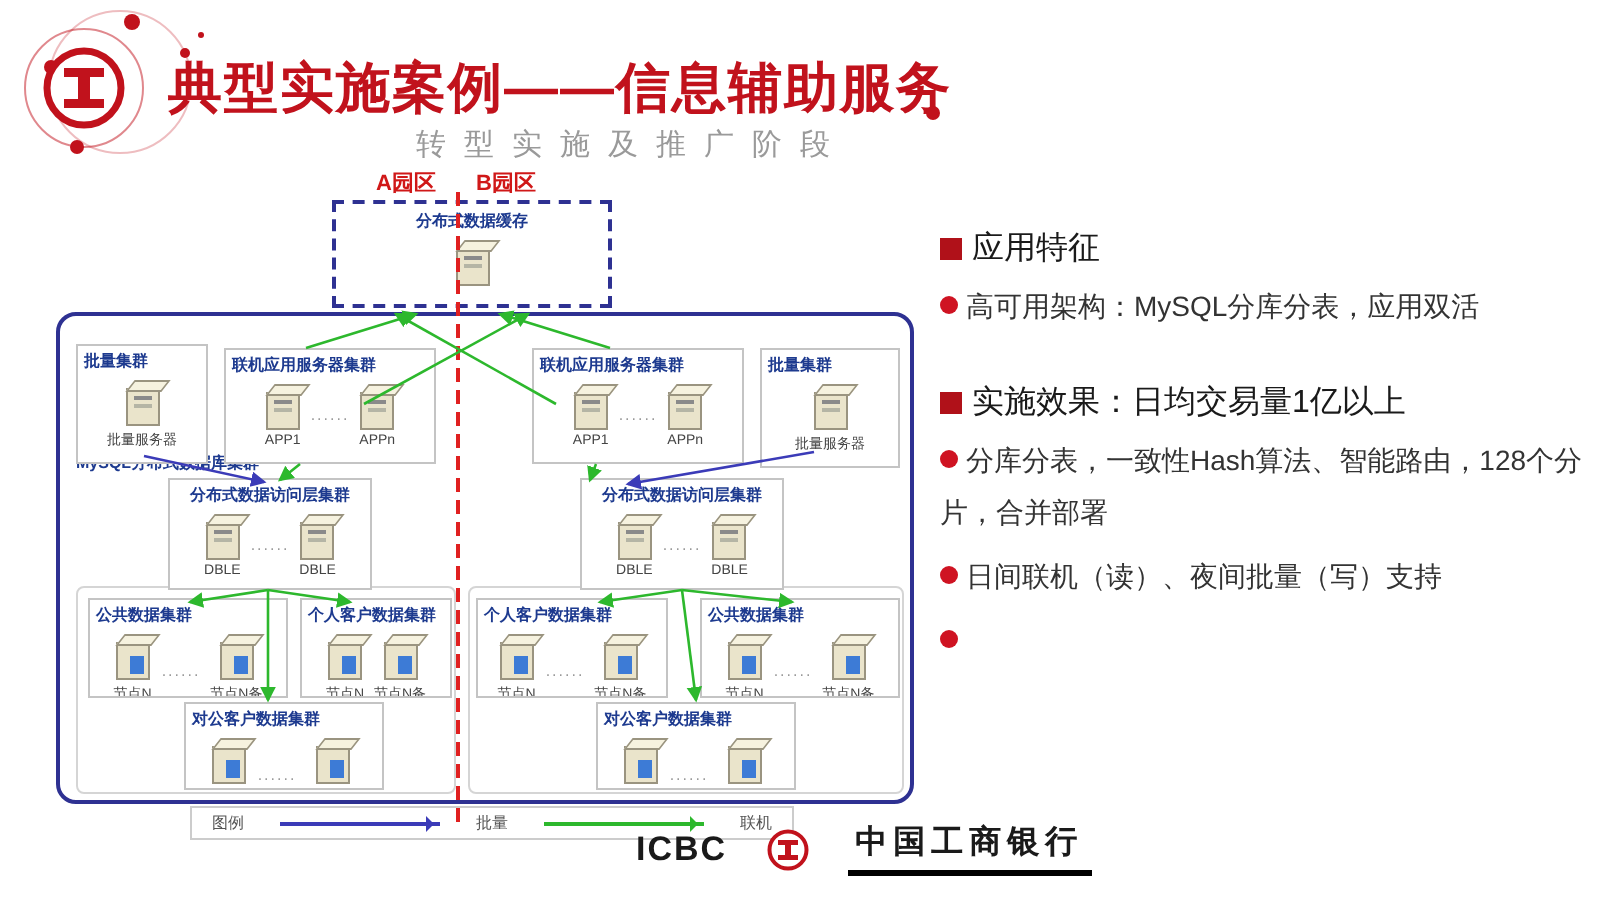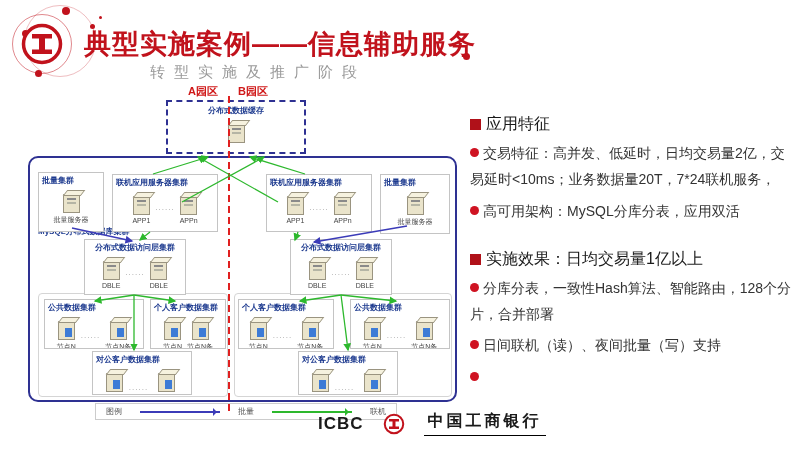--- a/index.html
+++ b/index.html
@@ -11,21 +11,21 @@
   .logo-wrap { position:absolute; left:0; top:0; width:110px; height:92px; }
   .arc { position:absolute; border-radius:50%; }
   .arc1 { left:12px; top:14px; width:60px; height:60px; border:1px solid rgba(193,18,28,.5); }
   .arc2 { left:24px; top:5px; width:72px; height:72px; border:1px solid rgba(193,18,28,.28); }
   .rdot { position:absolute; background:#c1121c; border-radius:50%; }
   .emblem { position:absolute; left:20px; top:22px; }
   .slide-title { position:absolute; left:84px; top:26px; font-size:27px; font-weight:bold;
                  color:#c1121c; letter-spacing:1px; white-space:nowrap; }
   .title-dot { position:absolute; left:463px; top:53px; width:7px; height:7px;
                background:#c1121c; border-radius:50%; }
-  .slide-subtitle { position:absolute; left:150px; top:63px; width:332px; text-align:left;
+  .slide-subtitle { position:absolute; left:150px; top:63px; width:332px; text-align:center;
                     font-size:15px; color:#9a9a9a; letter-spacing:9px; white-space:nowrap; }
 
   
   .zone-label { position:absolute; font-size:11px; font-weight:bold; color:#d01818; white-space:nowrap; }
   .outer-box { position:absolute; left:28px; top:156px; width:429px; height:246px;
                border:2px solid #2e3192; border-radius:10px; }
   .group-box { position:absolute; border:1px solid #d5d5d5; border-radius:4px; background:#fff; }
   .cache-box { position:absolute; left:166px; top:100px; width:140px; height:54px;
                border:2px dashed #2e3192; background:#fff; text-align:center; padding-top:2px; }
   .cache-box .cl-label { padding-top:1px; }
@@ -60,21 +60,21 @@
                       border:4px solid transparent; }
   .leg-blue { border-top:2px solid #3b3bb8; }
   .leg-blue::after { border-left-color:#3b3bb8; top:-5px; }
   .leg-green { border-top:2px solid #2db82d; }
   .leg-green::after { border-left-color:#2db82d; top:-5px; }
 
   
   .footer { position:absolute; left:318px; top:411px; display:flex; align-items:center; gap:19px; }
   .icbc-txt { font-size:17px; font-weight:bold; color:#1a1a1a; letter-spacing:1px; }
   .bank-name { font-size:16px; font-weight:bold; color:#1a1a1a; letter-spacing:3px;
-               border-bottom:1px solid #000000; padding:0 4px 3px 4px; }
+               border-bottom:3px solid #000000; padding:0 4px 3px 4px; }
 
   
   .panel { position:absolute; left:470px; top:114px; width:328px; color:#333; }
   .sec-title { font-size:16px; font-weight:normal; color:#1a1a1a; display:flex; align-items:center; }
   .sq { width:11px; height:11px; background:#b01119; margin-right:5px; flex:0 0 auto; }
   .bullet-p { font-size:14px; line-height:1.85; margin-top:6px; text-align:left; }
   .rb { display:inline-block; width:9px; height:9px; border-radius:50%; background:#cf1322;
         margin-right:4px; vertical-align:1px; }
   .sec2 { margin-top:24px; }
 </style>
@@ -325,21 +325,20 @@
       <rect x="19" y="14" width="6" height="16" fill="#c1121c"></rect>
     </svg>
     <span class="bank-name">中国工商银行</span>
   </div>
 
   <div class="panel">
     <div class="sec-title">
       <span class="sq"></span>
       <span>应用特征</span>
     </div>
-    <p class="bullet-p"><span class="rb"></span><span>交易特征：高并发、低延时，日均交易量2亿，交易延时&lt;10ms；业务数据量20T，7*24联机服务，</span></p>
     <p class="bullet-p"><span class="rb"></span><span>高可用架构：MySQL分库分表，应用双活</span></p>
 
     <div class="sec-title sec2">
       <span class="sq"></span>
       <span>实施效果：日均交易量1亿以上</span>
     </div>
     <p class="bullet-p"><span class="rb"></span><span>分库分表，一致性Hash算法、智能路由，128个分片，合并部署</span></p>
     <p class="bullet-p"><span class="rb"></span><span>日间联机（读）、夜间批量（写）支持</span></p>
     <p class="bullet-p"><span class="rb"></span></p>
   </div>

